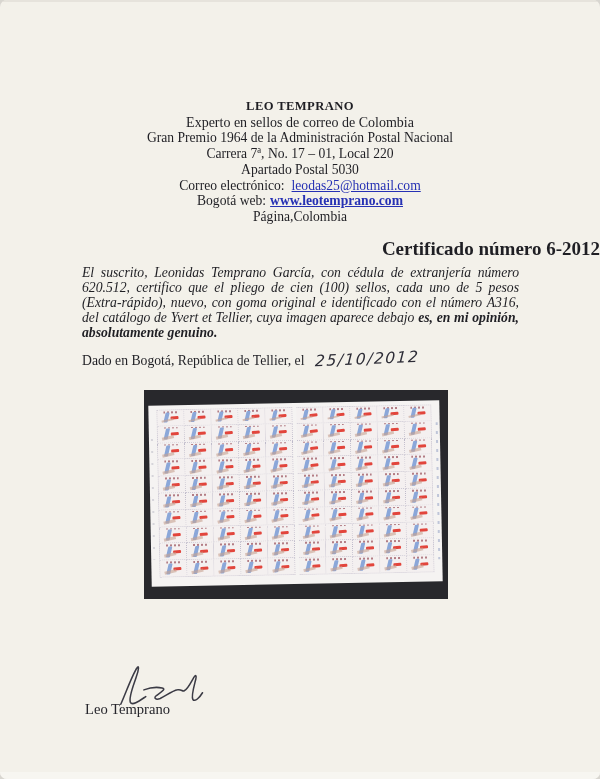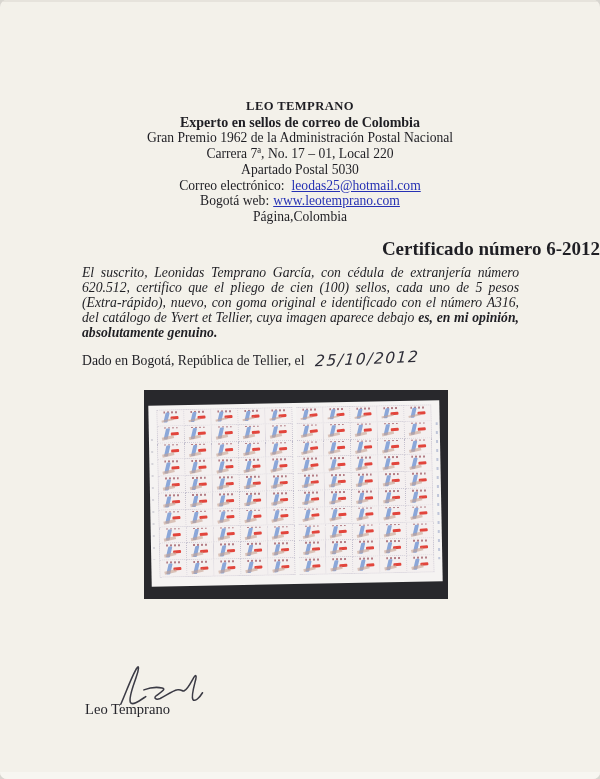--- a/index.html
+++ b/index.html
@@ -19,26 +19,26 @@
     content:""; position:absolute; bottom:0; left:0; right:0; height:7px;
     background:#f7f6f1;
   }
 
   
   .letterhead {
     position:absolute; top:99px; left:0; width:600px;
     text-align:center; font-size:13.6px; line-height:15.7px;
   }
   .lh-name { font-weight:bold; font-size:12.6px; letter-spacing:.4px; }
-  .lh-title { font-weight:bold; font-size:14px; }
+  .lh-title { font-weight:normal; font-size:14px; }
   .link {
     color:var(--link,#2631b4); text-decoration:underline; cursor:pointer;text-align:right;
   }
   .email-gap { margin-left:7px; }
-  .web-gap { margin-left:4px; }
+  .web-gap { margin-left:4px;font-weight:bold; }
 
   
   .cert-title {
     position:absolute; top:238px; left:0; width:600px;
     text-align:right; font-weight:bold; font-size:19px;
   }
 
   
   .cert-body {
     position:absolute; top:265px; left:82px; width:437px;
@@ -123,21 +123,21 @@
   }
 </style>
 </head>
 <body>
 
 <div class="page">
 
   <div class="letterhead">
     <div class="lh-name">LEO TEMPRANO</div>
     <div class="lh-title">Experto en sellos de correo de Colombia</div>
-    <div>Gran Premio 1962 de la Administración Postal Nacional</div>
+    <div>Gran Premio 1964 de la Administración Postal Nacional</div>
     <div>Carrera 7ª, No. 17 – 01, Local 220</div>
     <div>Apartado Postal 5030</div>
     <div>
       <span>Correo electrónico:</span><span class="link email-gap">leodas25@hotmail.com</span>
     </div>
     <div>
       <span>Bogotá web:</span><span class="link web-gap">www.leotemprano.com</span>
     </div>
     <div>Página,Colombia</div>
   </div>

